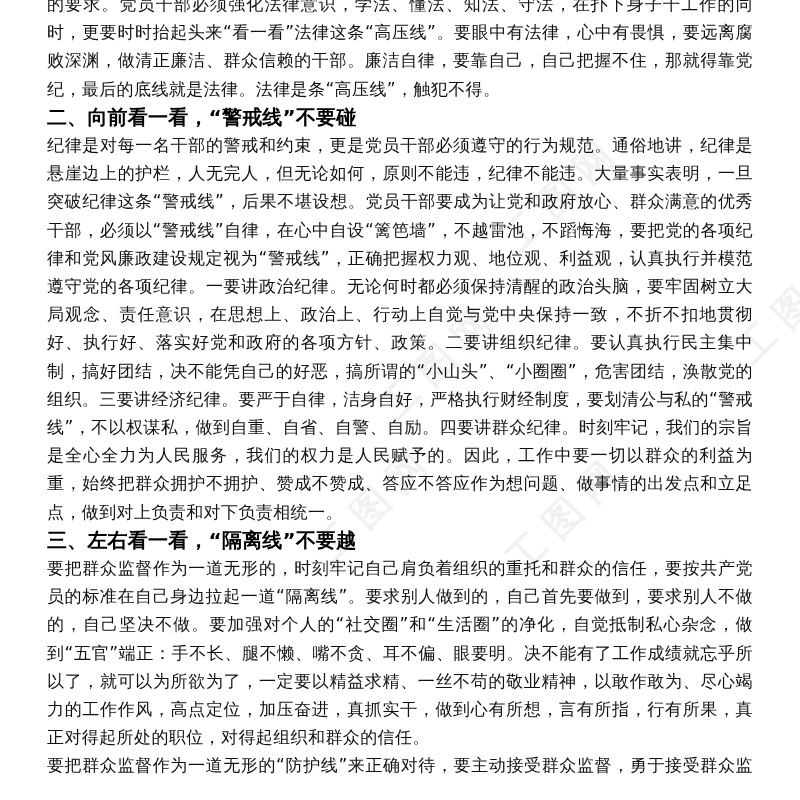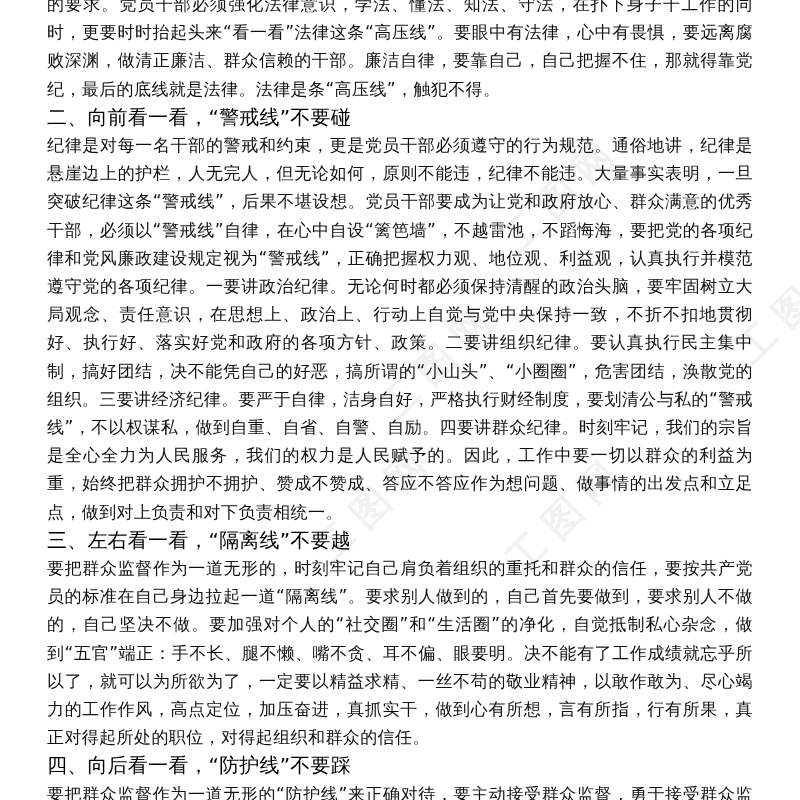--- a/index.html
+++ b/index.html
@@ -58,21 +58,21 @@
     }
     .content p {
       margin: 0;
       padding: 0;
     }
     .content h2 {
       margin: 0;
       padding: 0;
       font-size: 20px;
       line-height: 28.2px;
-      font-weight: normal;
+      font-weight: bold;
       color: #000000;
       letter-spacing: 0.2px;
       text-align: left;
     }
     
     .content p.cut {
       text-align-last: justify;
     }
   </style>
 </head>
@@ -92,18 +92,17 @@
     <p>的要求。党员干部必须强化法律意识，学法、懂法、知法、守法，在扑下身子干工作的同时，更要时时抬起头来“看一看”法律这条“高压线”。要眼中有法律，心中有畏惧，要远离腐败深渊，做清正廉洁、群众信赖的干部。廉洁自律，要靠自己，自己把握不住，那就得靠党纪，最后的底线就是法律。法律是条“高压线”，触犯不得。</p>
 
     <h2>二、向前看一看，“警戒线”不要碰</h2>
 
     <p>纪律是对每一名干部的警戒和约束，更是党员干部必须遵守的行为规范。通俗地讲，纪律是悬崖边上的护栏，人无完人，但无论如何，原则不能违，纪律不能违。大量事实表明，一旦突破纪律这条“警戒线”，后果不堪设想。党员干部要成为让党和政府放心、群众满意的优秀干部，必须以“警戒线”自律，在心中自设“篱笆墙”，不越雷池，不蹈悔海，要把党的各项纪律和党风廉政建设规定视为“警戒线”，正确把握权力观、地位观、利益观，认真执行并模范遵守党的各项纪律。一要讲政治纪律。无论何时都必须保持清醒的政治头脑，要牢固树立大局观念、责任意识，在思想上、政治上、行动上自觉与党中央保持一致，不折不扣地贯彻好、执行好、落实好党和政府的各项方针、政策。二要讲组织纪律。要认真执行民主集中制，搞好团结，决不能凭自己的好恶，搞所谓的“小山头”、“小圈圈”，危害团结，涣散党的组织。三要讲经济纪律。要严于自律，洁身自好，严格执行财经制度，要划清公与私的“警戒线”，不以权谋私，做到自重、自省、自警、自励。四要讲群众纪律。时刻牢记，我们的宗旨是全心全力为人民服务，我们的权力是人民赋予的。因此，工作中要一切以群众的利益为重，始终把群众拥护不拥护、赞成不赞成、答应不答应作为想问题、做事情的出发点和立足点，做到对上负责和对下负责相统一。</p>
 
     <h2>三、左右看一看，“隔离线”不要越</h2>
 
     <p>要把群众监督作为一道无形的，时刻牢记自己肩负着组织的重托和群众的信任，要按共产党员的标准在自己身边拉起一道“隔离线”。要求别人做到的，自己首先要做到，要求别人不做的，自己坚决不做。要加强对个人的“社交圈”和“生活圈”的净化，自觉抵制私心杂念，做到“五官”端正：手不长、腿不懒、嘴不贪、耳不偏、眼要明。决不能有了工作成绩就忘乎所以了，就可以为所欲为了，一定要以精益求精、一丝不苟的敬业精神，以敢作敢为、尽心竭力的工作作风，高点定位，加压奋进，真抓实干，做到心有所想，言有所指，行有所果，真正对得起所处的职位，对得起组织和群众的信任。</p>
 
-    <h2>四、向后看一看，“防护线”不要踩</h2>
 
     <p class="cut">要把群众监督作为一道无形的“防护线”来正确对待，要主动接受群众监督，勇于接受群众监</p>
   </div>
 
 </div>
 
 </body></html>

